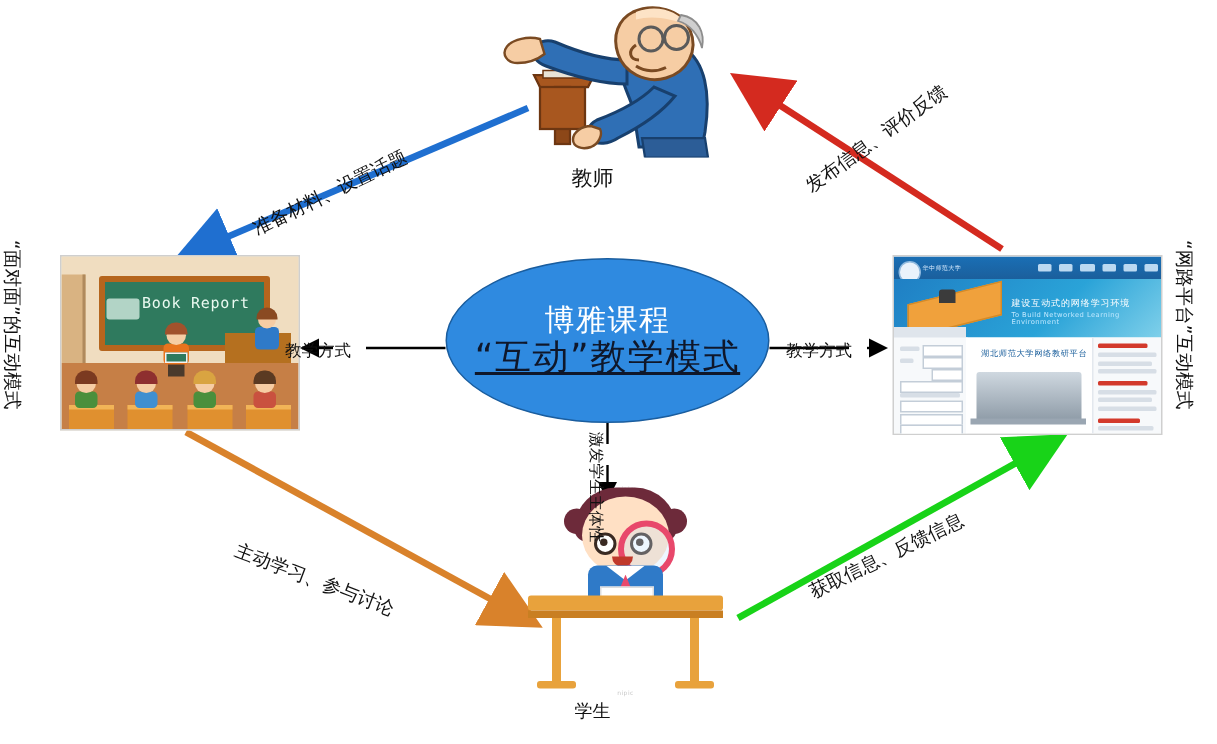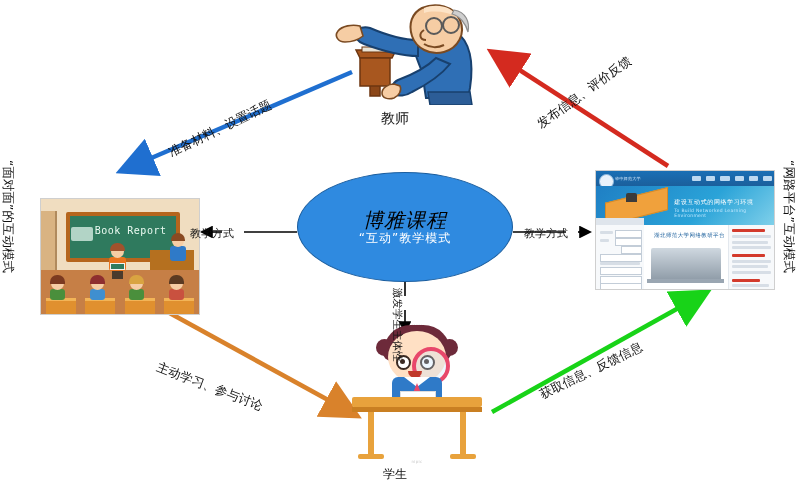--- a/index.html
+++ b/index.html
@@ -6,32 +6,32 @@
   body{width:811px;height:496px;background:#ffffff;position:relative;overflow:hidden;
        font-family:"DejaVu Sans","Liberation Sans",sans-serif;}
   .stage{position:absolute;inset:0;width:811px;height:496px;}
   svg.layer{position:absolute;left:0;top:0;width:811px;height:496px;pointer-events:none;}
 
   
   .core{position:absolute;left:297px;top:172px;width:216px;height:110px;
         border-radius:50%;background:#2f8ae0;border:1px solid #1a5d9e;
         display:flex;flex-direction:column;align-items:center;justify-content:center;
         box-sizing:border-box;}
-  .core .l1{font-size:20px;color:#000000;line-height:1.15;letter-spacing:1px;font-style:italic;}
-  .core .l2{font-size:12px;color:#ffffff;line-height:1.15;letter-spacing:1px;}
+  .core .l1{font-size:20px;color:#ffffff;line-height:1.15;letter-spacing:1px;}
+  .core .l2{font-size:24px;color:#0f172a;line-height:1.15;letter-spacing:1px;text-decoration:underline;}
 
   
   .node{position:absolute;}
   #teacher-node{left:318px;top:0px;width:185px;height:105px;}
   #teacher-caption{position:absolute;left:381px;top:110px;width:70px;text-align:left;
                    font-size:14px;color:#111;}
 
   
   #classroom-node{left:40px;top:170px;width:158px;height:115px;
-                  border:1px solid #cfcfcf;overflow:hidden;background:#f3e6d2;margin-top:28px;}
+                  border:1px solid #cfcfcf;overflow:hidden;background:#f3e6d2;}
   
   #website-node{left:595px;top:170px;width:178px;height:118px;
                 border:1px solid #cfcfcf;overflow:hidden;background:#ffffff;}
   
   #student-node{left:352px;top:325px;width:130px;height:140px;}
   #student-caption{position:absolute;left:383px;top:466px;width:70px;text-align:left;
                    font-size:12px;color:#111;}
 
   
   .side-vert{position:absolute;font-size:12.5px;color:#111;white-space:nowrap;

